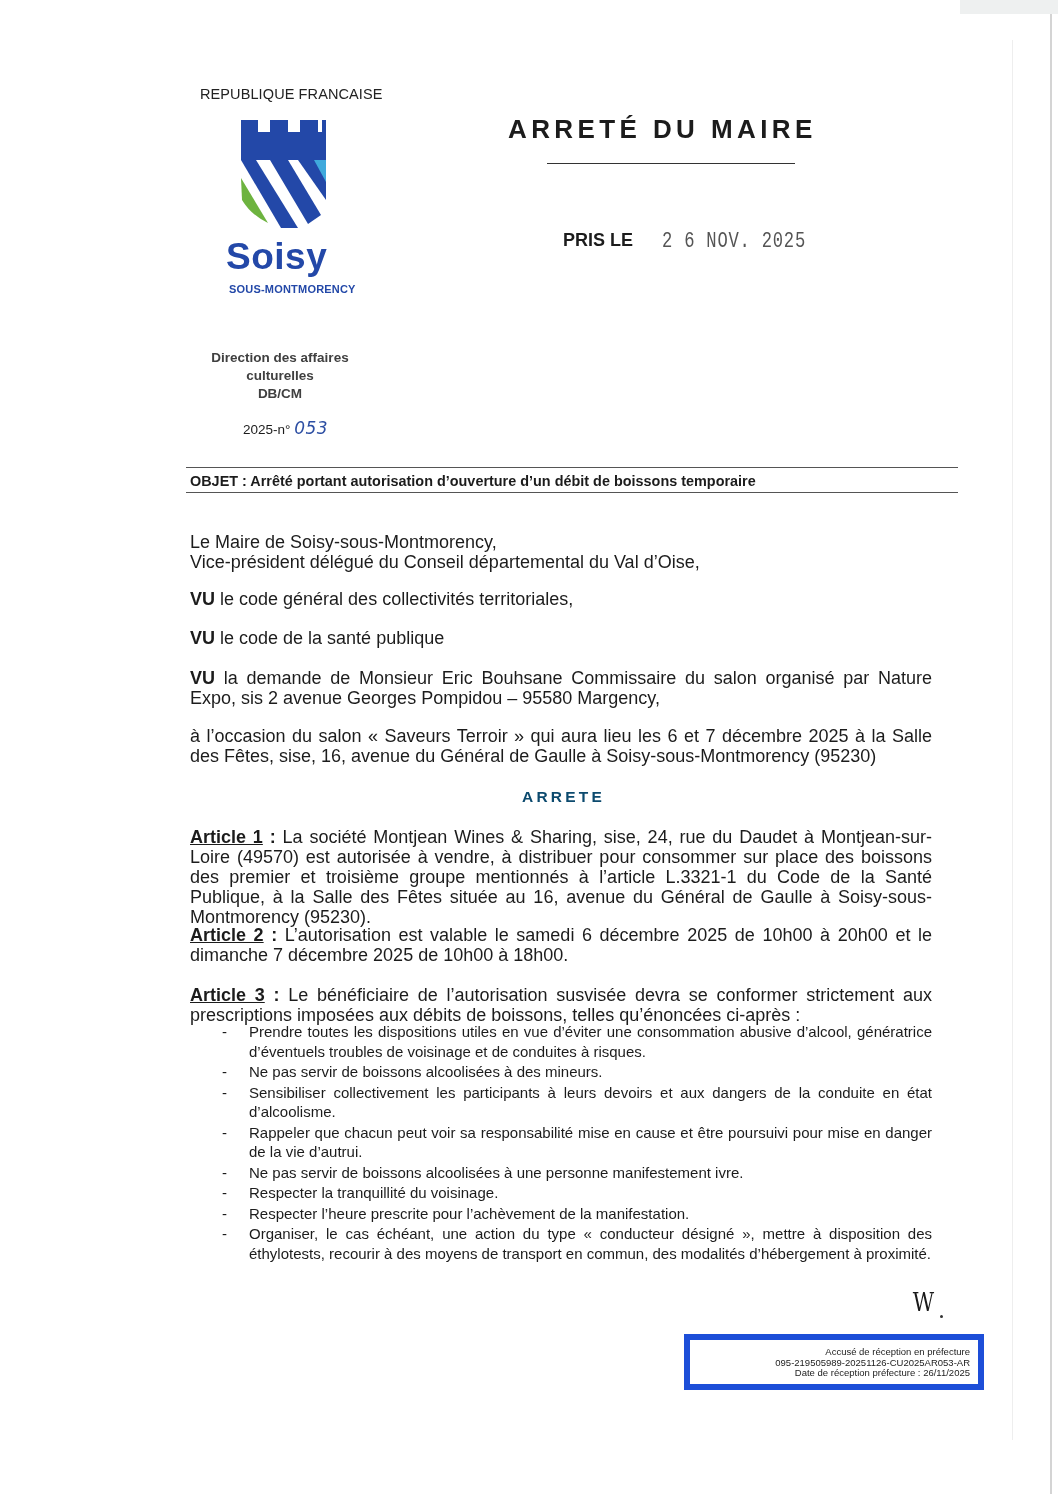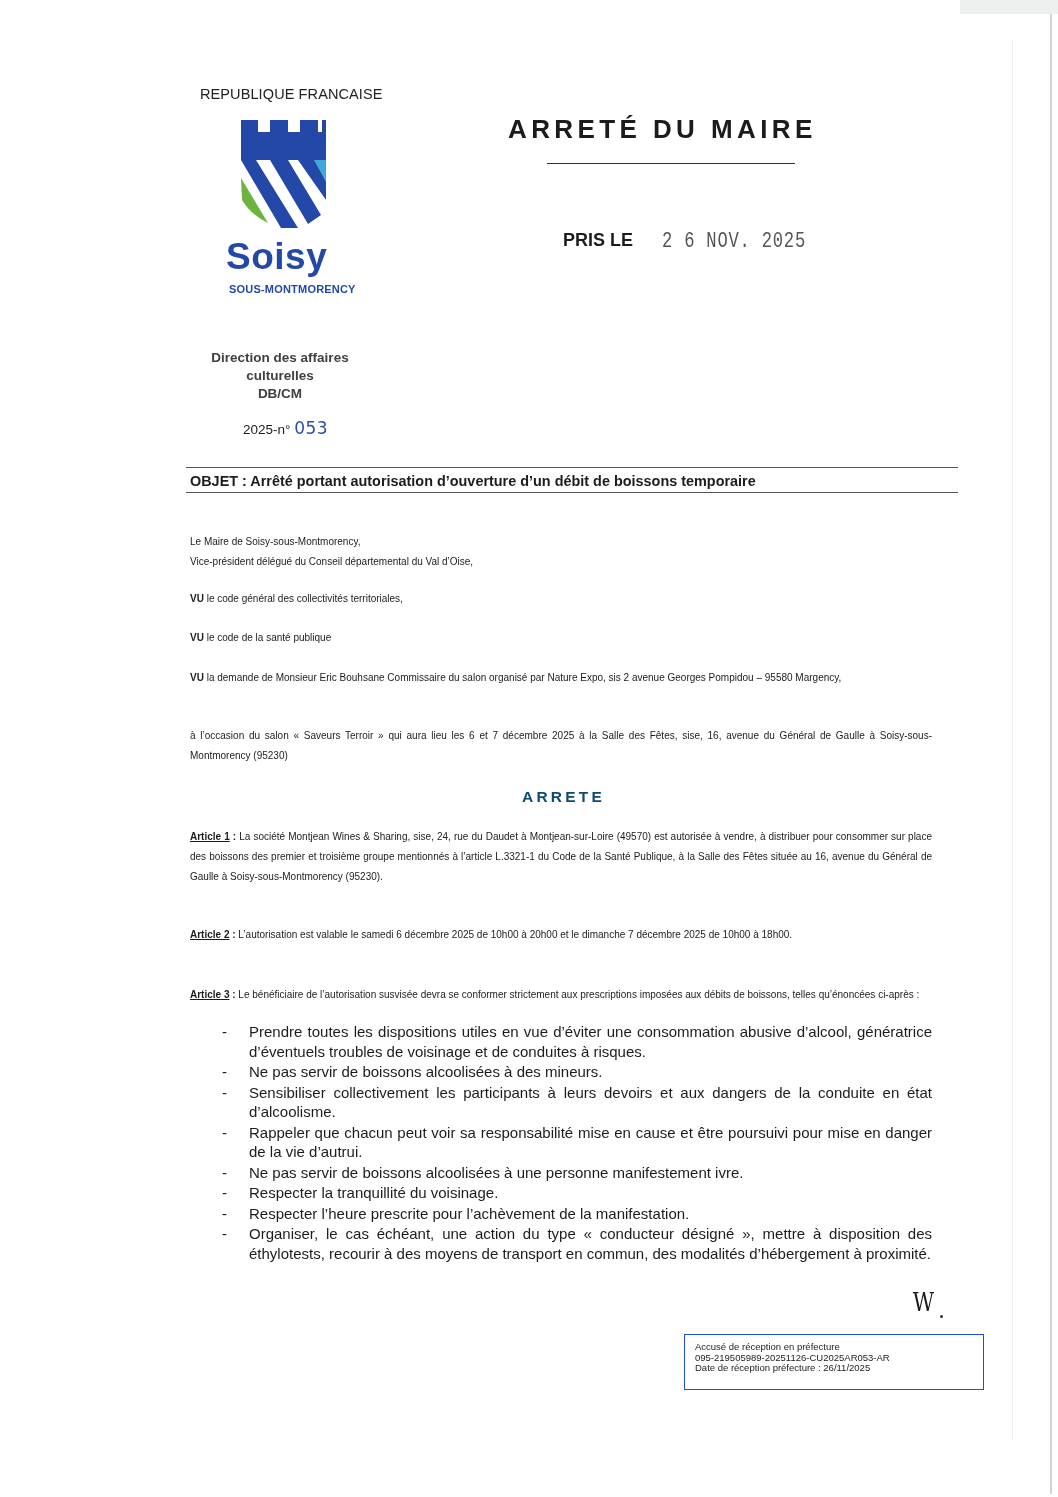--- a/index.html
+++ b/index.html
@@ -16,41 +16,41 @@
   .logo-sub { position: absolute; left: 229px; top: 283px; font-size: 11px; font-weight: bold; color: #2348a8; letter-spacing: 0.2px; }
 
   .title { position: absolute; left: 508px; top: 114px; font-size: 26px; font-weight: bold; letter-spacing: 4.4px; color: #1c1c1c; }
   .title-rule { position: absolute; left: 547px; top: 163px; width: 248px; height: 1px; background: #333; }
   .pris-label { position: absolute; left: 563px; top: 230px; font-size: 18px; font-weight: bold; color: #1c1c1c; }
   .pris-date { position: absolute; left: 662px; top: 229px; font-size: 22px; font-family: "Liberation Mono", monospace;
                color: #555; letter-spacing: 1px; transform: scaleX(0.78); transform-origin: left center; }
 
   .direction { position: absolute; left: 195px; top: 349px; width: 170px; text-align: center; font-size: 13.5px; font-weight: bold; line-height: 18px; color: #404040; }
   .numero { position: absolute; left: 243px; top: 418px; font-size: 13.5px; color: #1c1c1c; }
-  .numero-hand { font-family: "DejaVu Sans", sans-serif; color: #2d4fa3; font-size: 17px; font-weight: normal; letter-spacing: 0.5px; }
+  .numero-hand { font-family: "DejaVu Sans", sans-serif; color: #2d4fa3; font-size: 17px; font-weight: normal; letter-spacing: 0.5px; font-style: italic; }
 
   .objet-rule-top { position: absolute; left: 186px; top: 467px; width: 772px; height: 1px; background: #555; }
   .objet { position: absolute; left: 190px; top: 472px; font-size: 15.5px; font-weight: bold; color: #1c1c1c; transform: scaleX(0.93); transform-origin: left center; white-space: nowrap; }
   .objet-rule-bot { position: absolute; left: 186px; top: 492px; width: 772px; height: 1px; background: #555; }
 
-  .body-text { position: absolute; left: 190px; width: 742px; font-size: 10px; line-height: 20px; color: #1c1c1c; }
+  .body-text { position: absolute; left: 190px; width: 742px; font-size: 18px; line-height: 20px; color: #1c1c1c; }
   .justify { text-align: justify; }
   .b { font-weight: bold; }
   .art-label { font-weight: bold; text-decoration: underline; }
 
   .arrete-heading { position: absolute; left: 522px; top: 788px; font-size: 15.5px; font-weight: bold; letter-spacing: 3.2px; color: #0c4a6e; }
 
   ul.prescriptions { position: absolute; left: 190px; top: 1022px; width: 742px; margin: 0; padding: 0; list-style: none; font-size: 15px; line-height: 19.5px; color: #1c1c1c; }
   ul.prescriptions li { position: relative; padding-left: 59px; text-align: justify; margin-bottom: 1px; }
   ul.prescriptions li .dash { position: absolute; left: 32px; top: 0; }
 
   .paraphe { position: absolute; left: 910px; top: 1287px; font-size: 26px; font-family: "DejaVu Serif", serif; color: #1a1a1a; transform: scaleX(0.8); }
   .dot { position: absolute; left: 940px; top: 1315px; width: 3px; height: 3px; background: #333; border-radius: 50%; }
 
-  .receipt { position: absolute; left: 684px; top: 1334px; width: 300px; height: 56px; border: 1px solid #1d4ed8; box-sizing: border-box; padding: 7px 8px 0 10px; font-size: 9.5px; line-height: 10.5px; color: #222; }
+  .receipt { position: absolute; left: 684px; top: 1334px; width: 300px; height: 56px; border: 6px solid #1d4ed8; box-sizing: border-box; padding: 7px 8px 0 10px; font-size: 9.5px; line-height: 10.5px; color: #222; text-align: right; }
 </style>
 </head>
 <body>
 
 <div class="scan-top"></div>
 <div class="scan-edge2"></div>
 <div class="scan-edge"></div>
 
 <div class="republique">REPUBLIQUE FRANCAISE</div>
 

